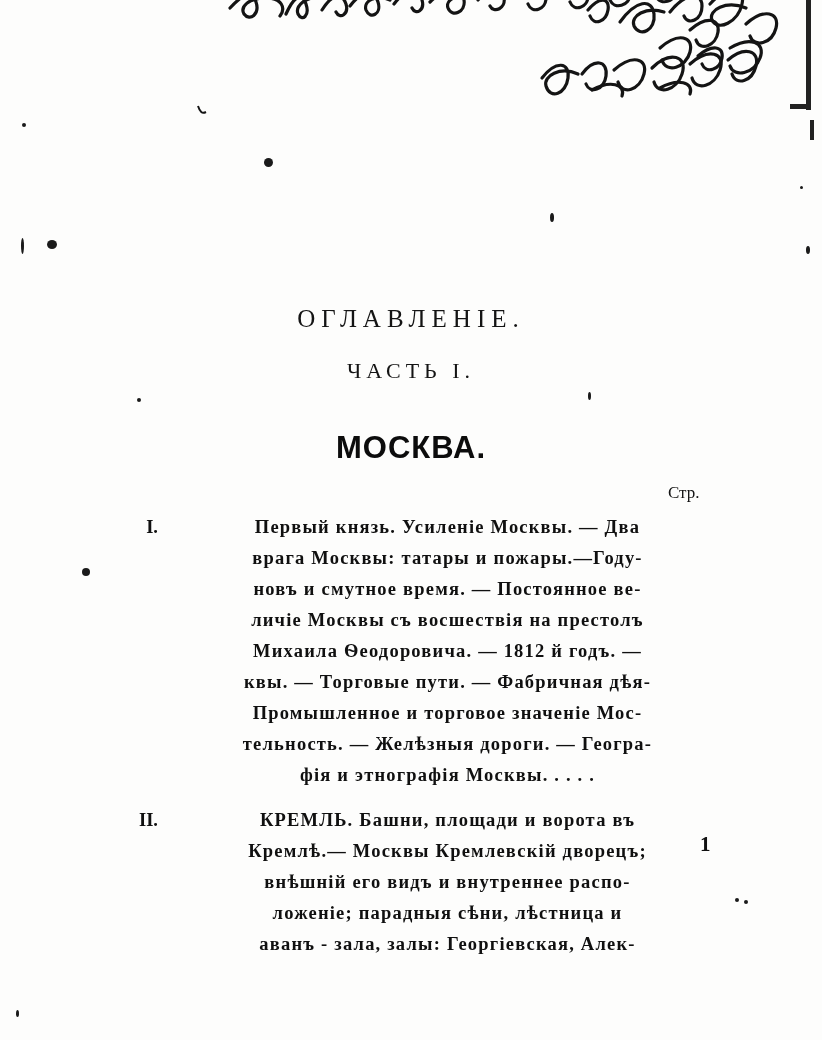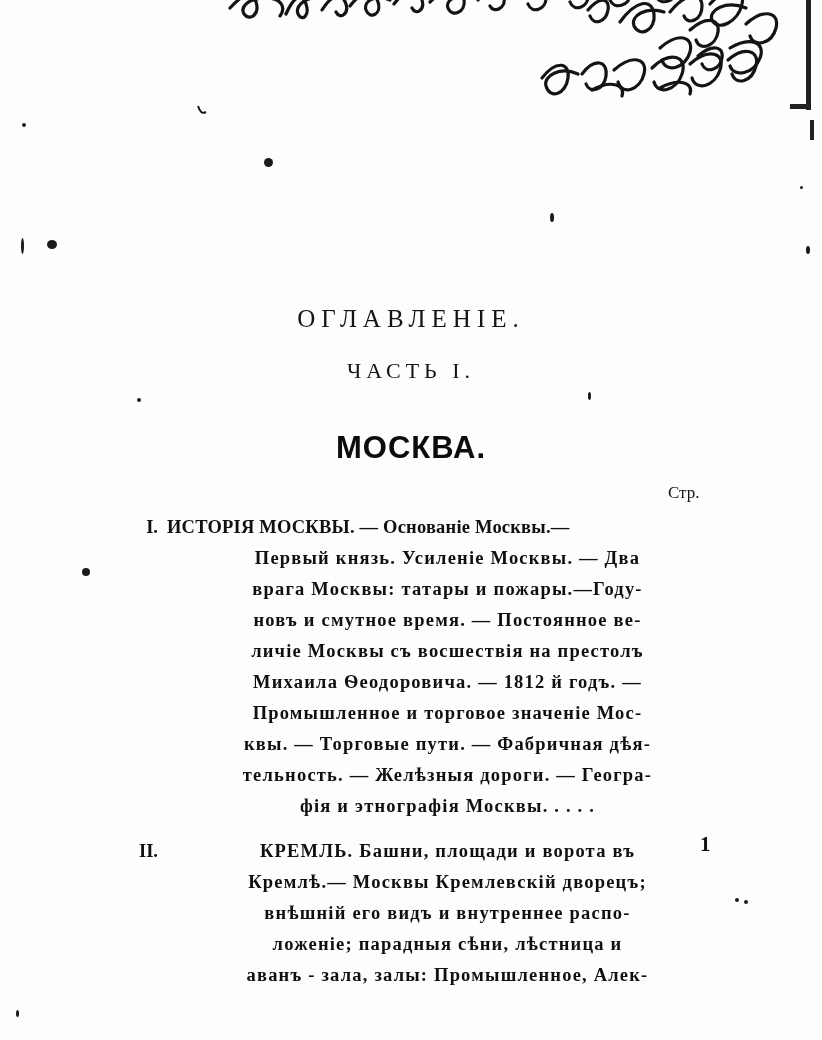--- a/index.html
+++ b/index.html
@@ -193,41 +193,40 @@
   <div class="heading-block title-chast">ЧАСТЬ I.</div>
   <div class="heading-block title-moskva">МОСКВА.</div>
 
   <div class="page-col-head">Стр.</div>
 
   <div class="toc">
 
     <div class="toc-entry">
       <div class="toc-num">I.</div>
       <div class="toc-body">
-        <span class="ln">ИСТОРІЯ МОСКВЫ. — Основаніе Москвы.—</span>
         <span class="ln sp2">Первый  князь.  Усиленіе  Москвы. — Два</span>
         <span class="ln sp2">врага  Москвы:  татары  и  пожары.—Году-</span>
         <span class="ln sp2">новъ  и  смутное  время. — Постоянное  ве-</span>
         <span class="ln sp2">личіе  Москвы  съ  восшествія  на  престолъ</span>
         <span class="ln sp2">Михаила  Ѳеодоровича. — 1812 й  годъ. —</span>
+        <span class="ln sp2">квы. — Торговые  пути. — Фабричная  дѣя-</span>
         <span class="ln sp2">Промышленное  и  торговое  значеніе  Мос-</span>
-        <span class="ln sp2">квы. — Торговые  пути. — Фабричная  дѣя-</span>
         <span class="ln sp2">тельность. — Желѣзныя  дороги. — Геогра-</span>
         <span class="ln sp2">фія  и  этнографія  Москвы.  .   .   .   .</span>
       </div>
     </div>
 
     <div class="toc-entry">
       <div class="toc-num">II.</div>
       <div class="toc-body">
         <span class="ln sp2">КРЕМЛЬ.  Башни,  площади  и  ворота  въ</span>
         <span class="ln sp2">Кремлѣ.—  Москвы  Кремлевскій  дворецъ;</span>
         <span class="ln sp2">внѣшній  его  видъ  и  внутреннее  распо-</span>
         <span class="ln sp2">ложеніе;  парадныя  сѣни,  лѣстница  и</span>
-        <span class="ln sp2">аванъ - зала,  залы:  Промышленное,  Алек-</span>
+        <span class="ln sp2">аванъ - зала,  залы:  Георгіевская,  Алек-</span>
       </div>
     </div>
 
   </div>
 
   <div class="toc-pageno" style="top:832px;left:700px;">1</div>
 
 </div>
 
 </body></html>

